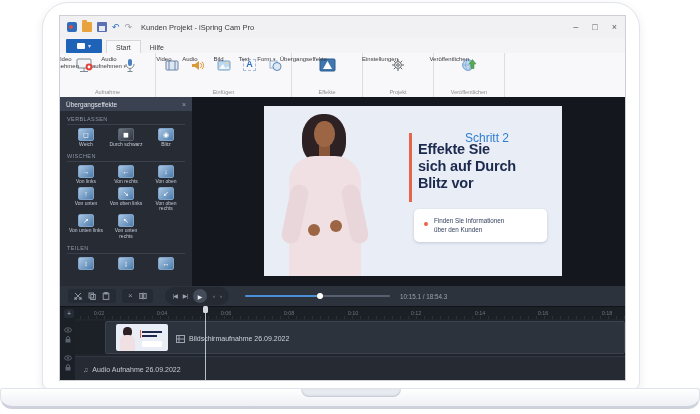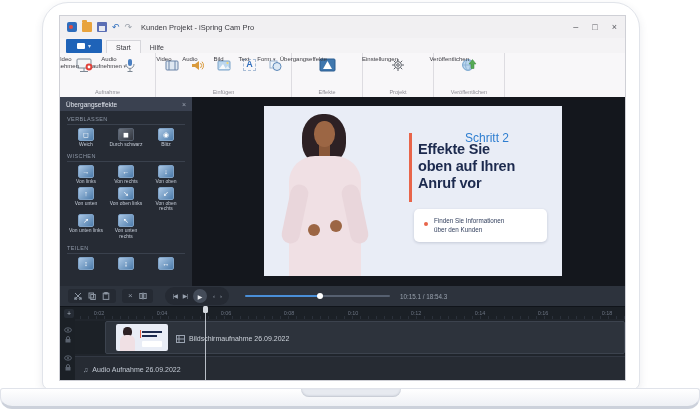--- a/index.html
+++ b/index.html
@@ -401,22 +401,22 @@
             <div class="face"></div>
             <div class="torso"></div>
             <div class="arm-l"></div>
             <div class="arm-r"></div>
             <div class="hand-l"></div>
             <div class="hand-r"></div>
             <div class="accentbar"></div>
             <div class="kicker">Schritt 2</div>
             <div class="slidetitle">
               <div>Effekte Sie</div>
-              <div>oben auf Ihren</div>
-              <div>Anruf vor</div>
+              <div>sich auf Durch</div>
+              <div>Blitz vor</div>
             </div>
             <div class="card">
               <span class="card-dot"></span>
               <div class="card-text">
                 <div>Finden Sie Informationen</div>
                 <div>über den Kunden</div>
               </div>
             </div>
           </div>
         </div>

